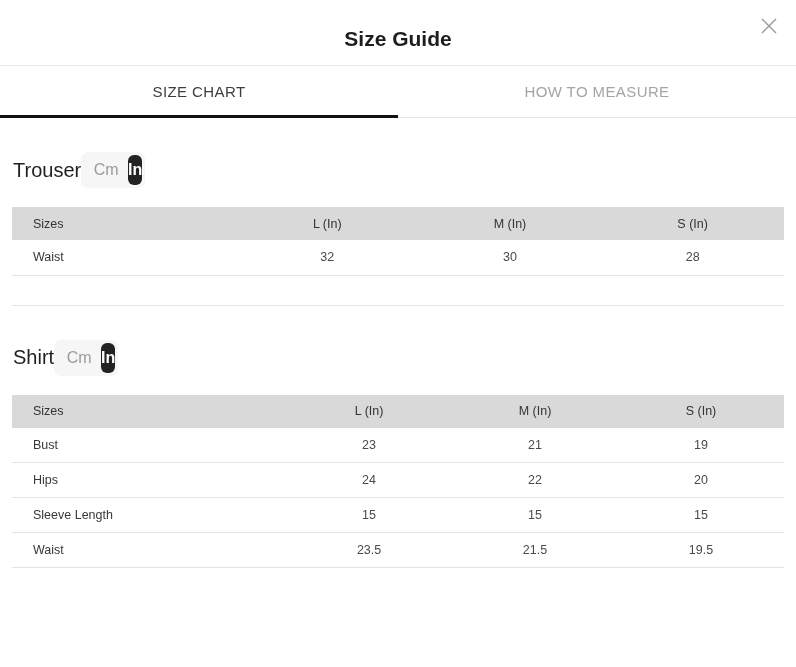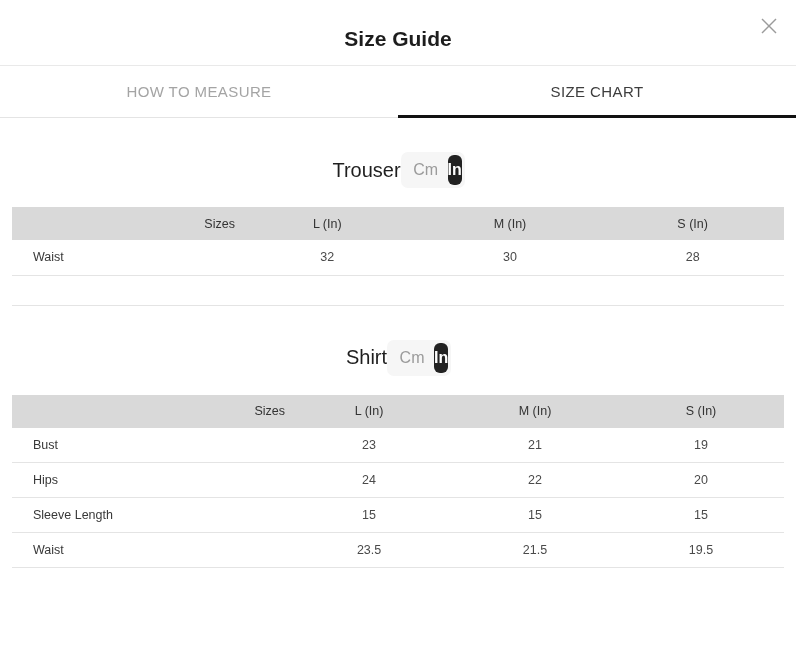--- a/index.html
+++ b/index.html
@@ -36,21 +36,21 @@
     font-size:15px;letter-spacing:.4px;color:var(--inactive-tab-text,#a4a4a4);cursor:pointer;
   }
   .tab.active{color:var(--active-tab-text,#3d3d3d);}
   .tab.active::after{
     content:"";position:absolute;left:0;right:0;bottom:-1px;height:3px;
     background:var(--active-tab-underline,#111);
   }
   
   .content{padding:0 12px;}
   .section-header{
-    display:flex;justify-content:center;align-items:center;
+    display:flex;justify-content:flex-start;align-items:center;
     margin:24px 0 9px 0;
   }
   .section-title{font-size:20px;font-weight:400;color:#1f1f1f;padding-left:1px;}
   
   .unit-toggle{
     background:var(--toggle-bg,#f6f6f6);border-radius:7px;padding:3px;
     display:flex;align-items:center;
   }
   .unit-btn{
     height:30px;display:flex;align-items:center;justify-content:center;
@@ -62,21 +62,21 @@
   .unit-btn.in{
     width:14px;background:var(--toggle-active-bg,#222);
     color:var(--toggle-active-text,#fff);font-weight:700;
   }
   
   table{width:100%;border-collapse:collapse;font-size:12.5px;color:#3c3c3c;table-layout:fixed;}
   thead th{
     background:var(--header-row-bg,#d9d9d9);height:33px;font-weight:400;
     text-align:center;color:#333;
   }
-  thead th:first-child{text-align:right;padding-left:21px;}
+  thead th:first-child{text-align:left;padding-left:21px;}
   tbody td{height:35px;border-bottom:1px solid var(--row-border,#e4e4e4);text-align:center;color:#4a4a4a;}
   tbody td:first-child{text-align:left;padding-left:21px;color:#383838;}
   tr.spacer-row td{height:30px;}
   .t-trouser col.c0{width:29%;}
   .t-trouser col.c1,.t-trouser col.c2,.t-trouser col.c3{width:23.66%;}
   .t-shirt col.c0{width:35.5%;}
   .t-shirt col.c1,.t-shirt col.c2,.t-shirt col.c3{width:21.5%;}
 </style>
 </head>
 <body>
@@ -89,25 +89,25 @@
       <span style="display:flex;">
         <svg width="18" height="18" viewBox="0 0 18 18">
           <line x1="2" y1="2" x2="16" y2="16" stroke="#9b9b9b" stroke-width="1.4"></line>
           <line x1="16" y1="2" x2="2" y2="16" stroke="#9b9b9b" stroke-width="1.4"></line>
         </svg>
       </span>
     </button>
   </header>
 
   <nav class="tabs">
+    <div class="tab active">
+      <span>SIZE CHART</span>
+    </div>
     <div class="tab">
       <span>HOW TO MEASURE</span>
-    </div>
-    <div class="tab active">
-      <span>SIZE CHART</span>
     </div>
   </nav>
 
   <main class="content">
 
     <section>
       <div class="section-header">
         <h2 class="section-title">Trouser</h2>
         <div class="unit-toggle">
           <button class="unit-btn cm">Cm</button>

